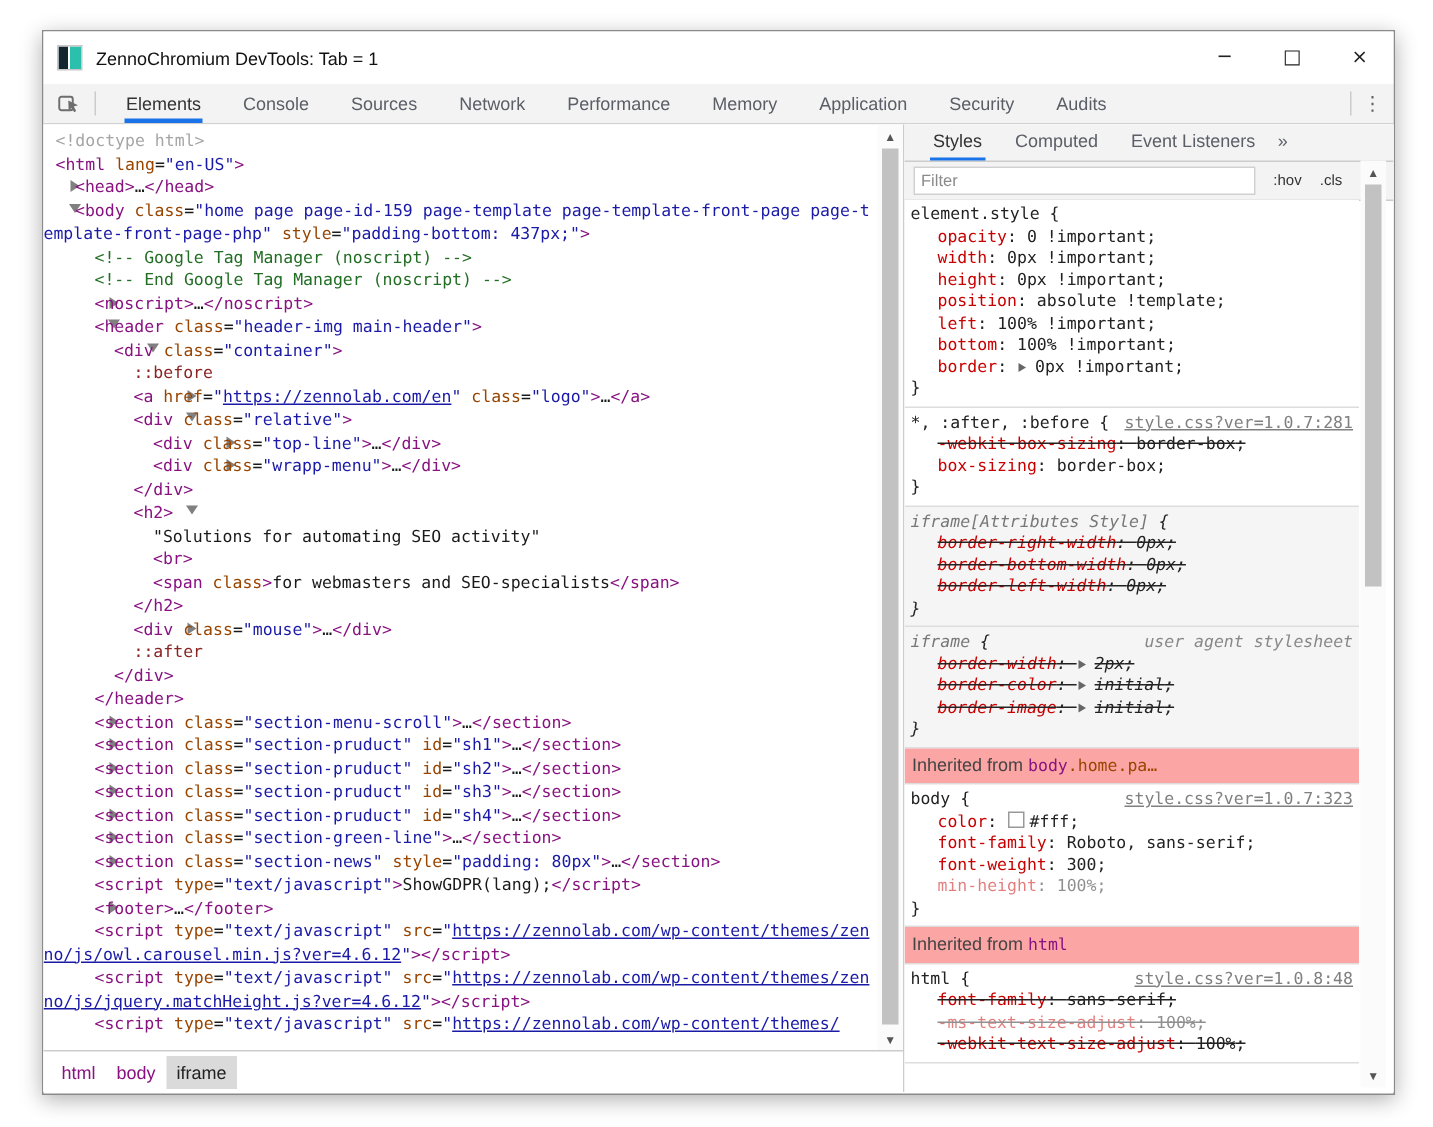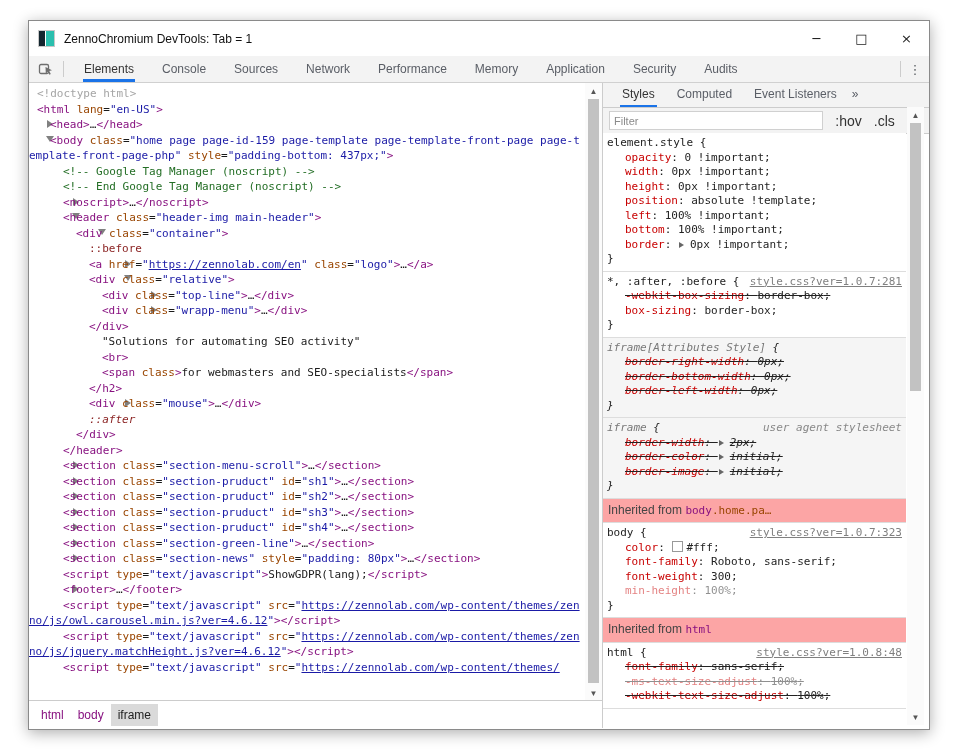--- a/index.html
+++ b/index.html
@@ -63,21 +63,21 @@
              align-items:stretch;font-size:12px;color:#5a5e66;padding-left:8px;}
   .stab{display:flex;align-items:center;padding:0 2px;margin:0 9px;border-bottom:2px solid transparent;}
   .stab.active{color:#333;border-bottom:2px solid #1a73e8;}
   .stab.chev{margin-left:2px;}
   .filter-row{height:25px;background:#f3f3f3;border-bottom:1px solid #ccc;display:flex;
               align-items:center;padding:0 6px;}
   .filter-input{width:226px;height:15px;border:1px solid #d0d0d0;background:#fff;
                 font-size:11px;padding:1px 4px;color:#333;outline:none;
                 font-family:"Liberation Sans","DejaVu Sans",sans-serif;}
   .filter-input::placeholder{color:#8a8a8a;}
-  .tbtn{margin-left:12px;color:#333;font-size:14px;}
+  .tbtn{margin-left:12px;color:#333;font-size:10px;}
   .tbtn.plus{position:relative;font-size:14px;color:#555;margin-left:12px;margin-right:8px;line-height:10px;}
   .tbtn.plus::after{content:"";position:absolute;right:-5px;bottom:-2px;
                     border-left:4px solid transparent;border-bottom:4px solid #777;}
   .styles-scroll{position:absolute;left:0;right:23px;top:50px;bottom:0;overflow:hidden;
                  font-family:"DejaVu Sans Mono","Liberation Mono",monospace;font-size:11px;
                  line-height:14.5px;color:#222;}
   .rule{border-bottom:1px solid #ddd;padding:3px 4px 4px 4px;background:#fff;}
   .rule.ro{background:#f5f5f5;font-style:italic;}
   .rule.ro .selname{color:#777;}
   .ssel{display:flex;}
@@ -150,26 +150,27 @@
             <div class="tl" style="text-indent: 34px;"><span class="sg-c">&lt;!-- End Google Tag Manager (noscript) --&gt;</span></div>
             <div class="tl" style="text-indent: 21px;"><span class="tw tw-c"><i></i></span><span class="sg-t">&lt;noscript&gt;</span><span class="sg-x">…</span><span class="sg-t">&lt;/noscript&gt;</span></div>
             <div class="tl" style="text-indent: 21px;"><span class="tw tw-e"><i></i></span><span class="sg-t">&lt;header</span><span class="sg-n"> class</span><span class="sg-x">=</span><span class="sg-v">"header-img main-header"</span><span class="sg-t">&gt;</span></div>
             <div class="tl" style="text-indent: 34px;"><span class="tw tw-e"><i></i></span><span class="sg-t">&lt;div</span><span class="sg-n"> class</span><span class="sg-x">=</span><span class="sg-v">"container"</span><span class="sg-t">&gt;</span></div>
             <div class="tl" style="text-indent: 60px;"><span class="sg-p">::before</span></div>
             <div class="tl" style="text-indent: 47px;"><span class="tw tw-c"><i></i></span><span class="sg-t">&lt;a</span><span class="sg-n"> href</span><span class="sg-x">=</span><span class="sg-v">"</span><span class="sg-l">https://zennolab.com/en</span><span class="sg-v">"</span><span class="sg-n"> class</span><span class="sg-x">=</span><span class="sg-v">"logo"</span><span class="sg-t">&gt;</span><span class="sg-x">…</span><span class="sg-t">&lt;/a&gt;</span></div>
             <div class="tl" style="text-indent: 47px;"><span class="tw tw-e"><i></i></span><span class="sg-t">&lt;div</span><span class="sg-n"> class</span><span class="sg-x">=</span><span class="sg-v">"relative"</span><span class="sg-t">&gt;</span></div>
             <div class="tl" style="text-indent: 60px;"><span class="tw tw-c"><i></i></span><span class="sg-t">&lt;div</span><span class="sg-n"> class</span><span class="sg-x">=</span><span class="sg-v">"top-line"</span><span class="sg-t">&gt;</span><span class="sg-x">…</span><span class="sg-t">&lt;/div&gt;</span></div>
             <div class="tl" style="text-indent: 60px;"><span class="tw tw-c"><i></i></span><span class="sg-t">&lt;div</span><span class="sg-n"> class</span><span class="sg-x">=</span><span class="sg-v">"wrapp-menu"</span><span class="sg-t">&gt;</span><span class="sg-x">…</span><span class="sg-t">&lt;/div&gt;</span></div>
             <div class="tl" style="text-indent: 60px;"><span class="sg-t">&lt;/div&gt;</span></div>
+            <div class="tl" style="text-indent: 47px;"><span class="tw tw-e"><i></i></span><span class="sg-t">&lt;h2&gt;</span></div>
             <div class="tl" style="text-indent: 73px;"><span class="sg-x">"Solutions for automating SEO activity"</span></div>
             <div class="tl" style="text-indent: 73px;"><span class="sg-t">&lt;br&gt;</span></div>
             <div class="tl" style="text-indent: 73px;"><span class="sg-t">&lt;span</span><span class="sg-n"> class</span><span class="sg-t">&gt;</span><span class="sg-x">for webmasters and SEO-specialists</span><span class="sg-t">&lt;/span&gt;</span></div>
             <div class="tl" style="text-indent: 60px;"><span class="sg-t">&lt;/h2&gt;</span></div>
             <div class="tl" style="text-indent: 47px;"><span class="tw tw-c"><i></i></span><span class="sg-t">&lt;div</span><span class="sg-n"> class</span><span class="sg-x">=</span><span class="sg-v">"mouse"</span><span class="sg-t">&gt;</span><span class="sg-x">…</span><span class="sg-t">&lt;/div&gt;</span></div>
-            <div class="tl" style="text-indent: 60px; font-style: italic;"><span class="sg-p">::after</span></div>
+            <div class="tl" style="text-indent: 60px;"><span class="sg-p">::after</span></div>
             <div class="tl" style="text-indent: 47px;"><span class="sg-t">&lt;/div&gt;</span></div>
             <div class="tl" style="text-indent: 34px;"><span class="sg-t">&lt;/header&gt;</span></div>
             <div class="tl" style="text-indent: 21px;"><span class="tw tw-c"><i></i></span><span class="sg-t">&lt;section</span><span class="sg-n"> class</span><span class="sg-x">=</span><span class="sg-v">"section-menu-scroll"</span><span class="sg-t">&gt;</span><span class="sg-x">…</span><span class="sg-t">&lt;/section&gt;</span></div>
             <div class="tl" style="text-indent: 21px;"><span class="tw tw-c"><i></i></span><span class="sg-t">&lt;section</span><span class="sg-n"> class</span><span class="sg-x">=</span><span class="sg-v">"section-pruduct"</span><span class="sg-n"> id</span><span class="sg-x">=</span><span class="sg-v">"sh1"</span><span class="sg-t">&gt;</span><span class="sg-x">…</span><span class="sg-t">&lt;/section&gt;</span></div>
             <div class="tl" style="text-indent: 21px;"><span class="tw tw-c"><i></i></span><span class="sg-t">&lt;section</span><span class="sg-n"> class</span><span class="sg-x">=</span><span class="sg-v">"section-pruduct"</span><span class="sg-n"> id</span><span class="sg-x">=</span><span class="sg-v">"sh2"</span><span class="sg-t">&gt;</span><span class="sg-x">…</span><span class="sg-t">&lt;/section&gt;</span></div>
             <div class="tl" style="text-indent: 21px;"><span class="tw tw-c"><i></i></span><span class="sg-t">&lt;section</span><span class="sg-n"> class</span><span class="sg-x">=</span><span class="sg-v">"section-pruduct"</span><span class="sg-n"> id</span><span class="sg-x">=</span><span class="sg-v">"sh3"</span><span class="sg-t">&gt;</span><span class="sg-x">…</span><span class="sg-t">&lt;/section&gt;</span></div>
             <div class="tl" style="text-indent: 21px;"><span class="tw tw-c"><i></i></span><span class="sg-t">&lt;section</span><span class="sg-n"> class</span><span class="sg-x">=</span><span class="sg-v">"section-pruduct"</span><span class="sg-n"> id</span><span class="sg-x">=</span><span class="sg-v">"sh4"</span><span class="sg-t">&gt;</span><span class="sg-x">…</span><span class="sg-t">&lt;/section&gt;</span></div>
             <div class="tl" style="text-indent: 21px;"><span class="tw tw-c"><i></i></span><span class="sg-t">&lt;section</span><span class="sg-n"> class</span><span class="sg-x">=</span><span class="sg-v">"section-green-line"</span><span class="sg-t">&gt;</span><span class="sg-x">…</span><span class="sg-t">&lt;/section&gt;</span></div>
             <div class="tl" style="text-indent: 21px;"><span class="tw tw-c"><i></i></span><span class="sg-t">&lt;section</span><span class="sg-n"> class</span><span class="sg-x">=</span><span class="sg-v">"section-news"</span><span class="sg-n"> style</span><span class="sg-x">=</span><span class="sg-v">"padding: 80px"</span><span class="sg-t">&gt;</span><span class="sg-x">…</span><span class="sg-t">&lt;/section&gt;</span></div>
             <div class="tl" style="text-indent: 34px;"><span class="sg-t">&lt;script</span><span class="sg-n"> type</span><span class="sg-x">=</span><span class="sg-v">"text/javascript"</span><span class="sg-t">&gt;</span><span class="sg-x">ShowGDPR(lang);</span><span class="sg-t">&lt;/script&gt;</span></div>

